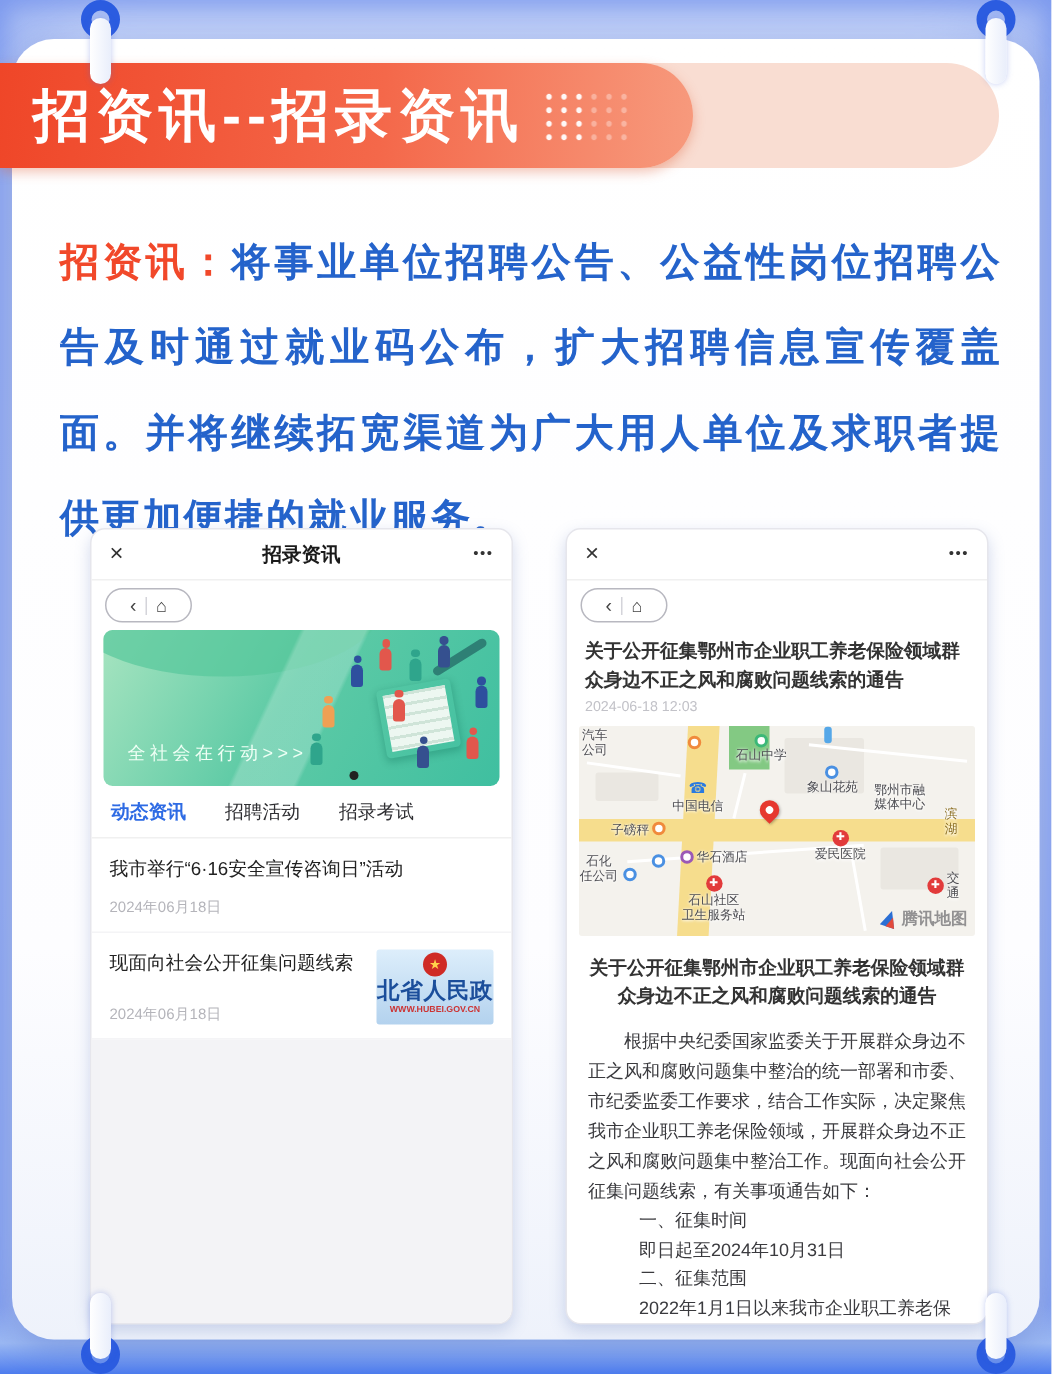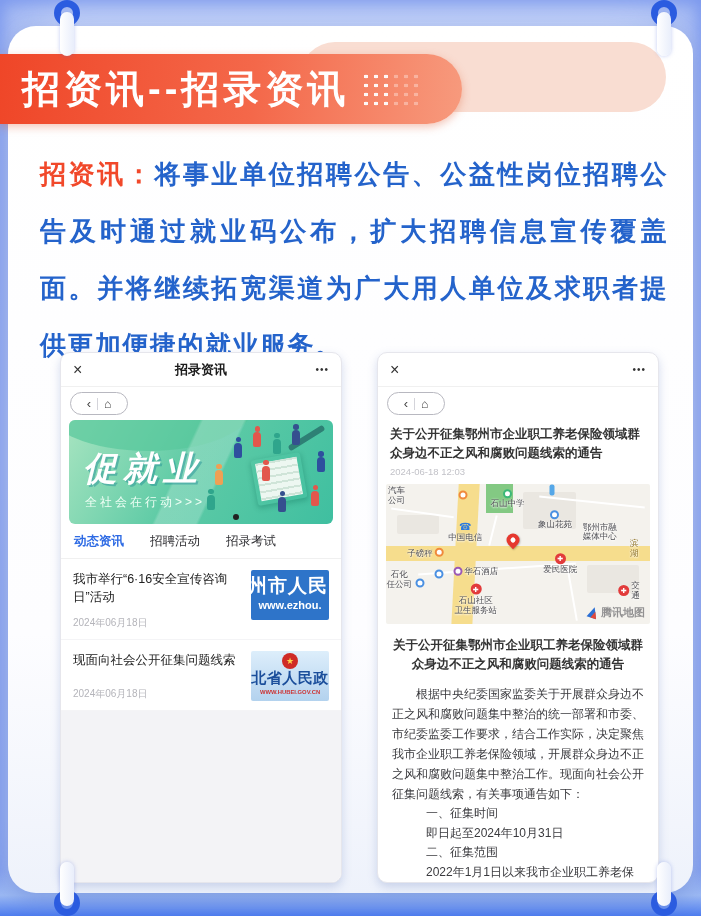--- a/index.html
+++ b/index.html
@@ -31,21 +31,21 @@
   .hook.bottom .tail { bottom:10px; }
   .hook.h-tl { left:53px; } .hook.h-tr { left:650px; }
   .hook.h-bl { left:53px; } .hook.h-br { left:650px; }
 
   
   .banner-bg { position:absolute; left:300px; top:42px; width:366px; height:70px; z-index:1;
           border-radius:35px; background:#f9ddd2; }
   .banner { position:absolute; left:0; top:42px; width:462px; height:70px; z-index:2;
           border-radius:0 35px 35px 0; display:flex; align-items:center;
           background:linear-gradient(95deg,#ef4628 0%,#f4684a 55%,#f79a7d 100%);
-          box-shadow:0 3px 8px rgba(220,90,50,.35);margin-top:12px; }
+          box-shadow:0 3px 8px rgba(220,90,50,.35); }
   .banner h1 { color:#fff; font-size:38px; font-weight:bold; letter-spacing:4px; padding-left:22px; white-space:nowrap; }
   .dot-grid { width:62px; height:34px; margin-left:12px;
           background-image:radial-gradient(circle,#ffffff 1.8px, transparent 2.1px);
           background-size:10px 9px; opacity:.95;
           -webkit-mask-image:linear-gradient(90deg,#000 0 52%,rgba(0,0,0,.35) 52%);
           mask-image:linear-gradient(90deg,#000 0 52%,rgba(0,0,0,.35) 52%); }
 
   
   .intro { position:absolute; left:40px; top:146px; width:628px; z-index:2;
           font-size:26px; line-height:57px; font-weight:bold; letter-spacing:1.5px;
@@ -209,21 +209,20 @@
       <span class="p-more">•••</span>
     </header>
     <div class="p-pillrow">
       <div class="p-pill">
         <span class="p-back">‹</span>
         <span class="p-sep"></span>
         <span class="p-home">⌂</span>
       </div>
     </div>
     <div class="promo">
-      <div class="promo-title">促就业</div>
       <div class="promo-sub">全社会在行动&gt;&gt;&gt;</div>
       <div class="figs">
         <span class="doc"></span>
         <span class="bar"></span>
         <span class="fig"></span>
           <span class="fig"></span>
           <span class="fig"></span>
           <span class="fig"></span>
         <span class="fig"></span>
           <span class="fig"></span>
@@ -237,24 +236,20 @@
     <nav class="tabs" id="left-tabs">
         <span class="tab active">动态资讯</span>
         <span class="tab">招聘活动</span>
         <span class="tab">招录考试</span>
       </nav>
     <div class="news" id="news-list">
         <div class="news-item">
           <div class="n-left">
             <div class="n-title">我市举行“6·16安全宣传咨询日”活动</div>
             <div class="n-date">2024年06月18日</div>
-          </div>
-          <div class="thumb thumb-ezhou">
-            <span class="t1">州市人民</span>
-            <span class="t2">www.ezhou.</span>
           </div>
         </div>
         <div class="news-item">
           <div class="n-left">
             <div class="n-title">现面向社会公开征集问题线索</div>
             <div class="n-date">2024年06月18日</div>
           </div>
           <div class="thumb thumb-hubei">
             <span class="emblem">★</span>
             <span class="t1">北省人民政</span>

